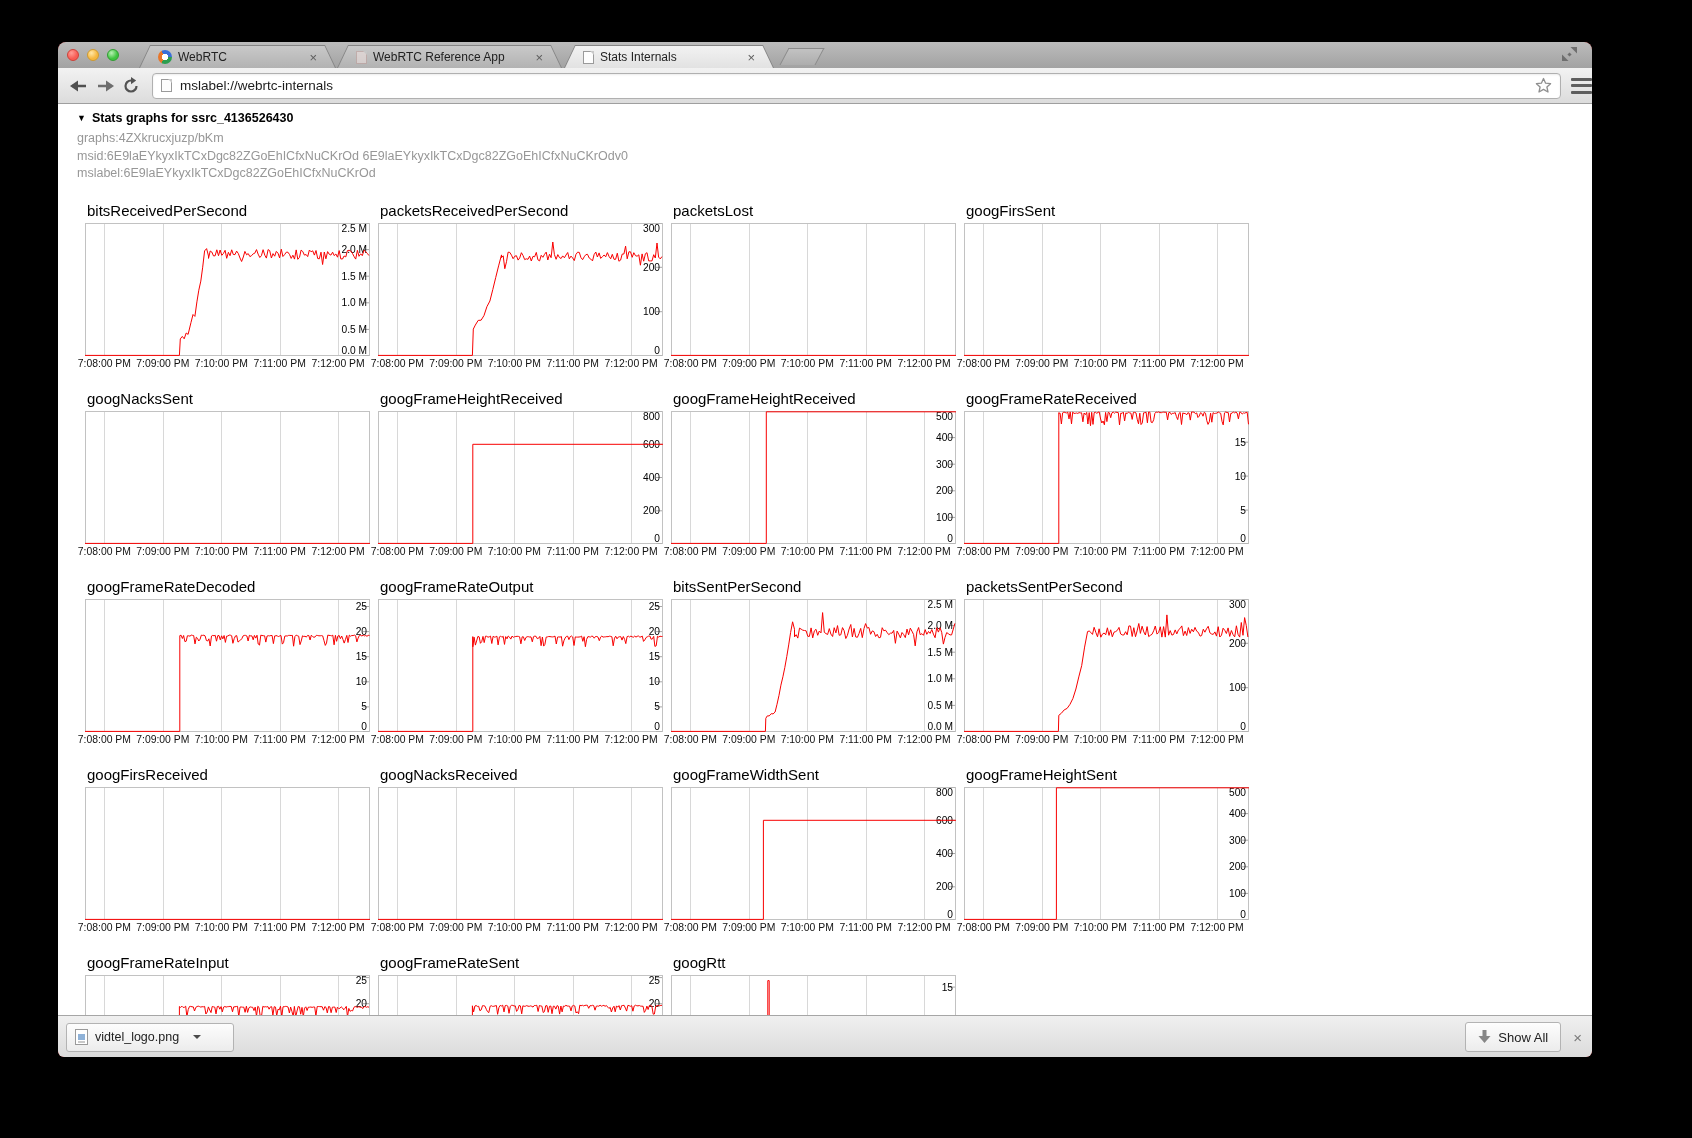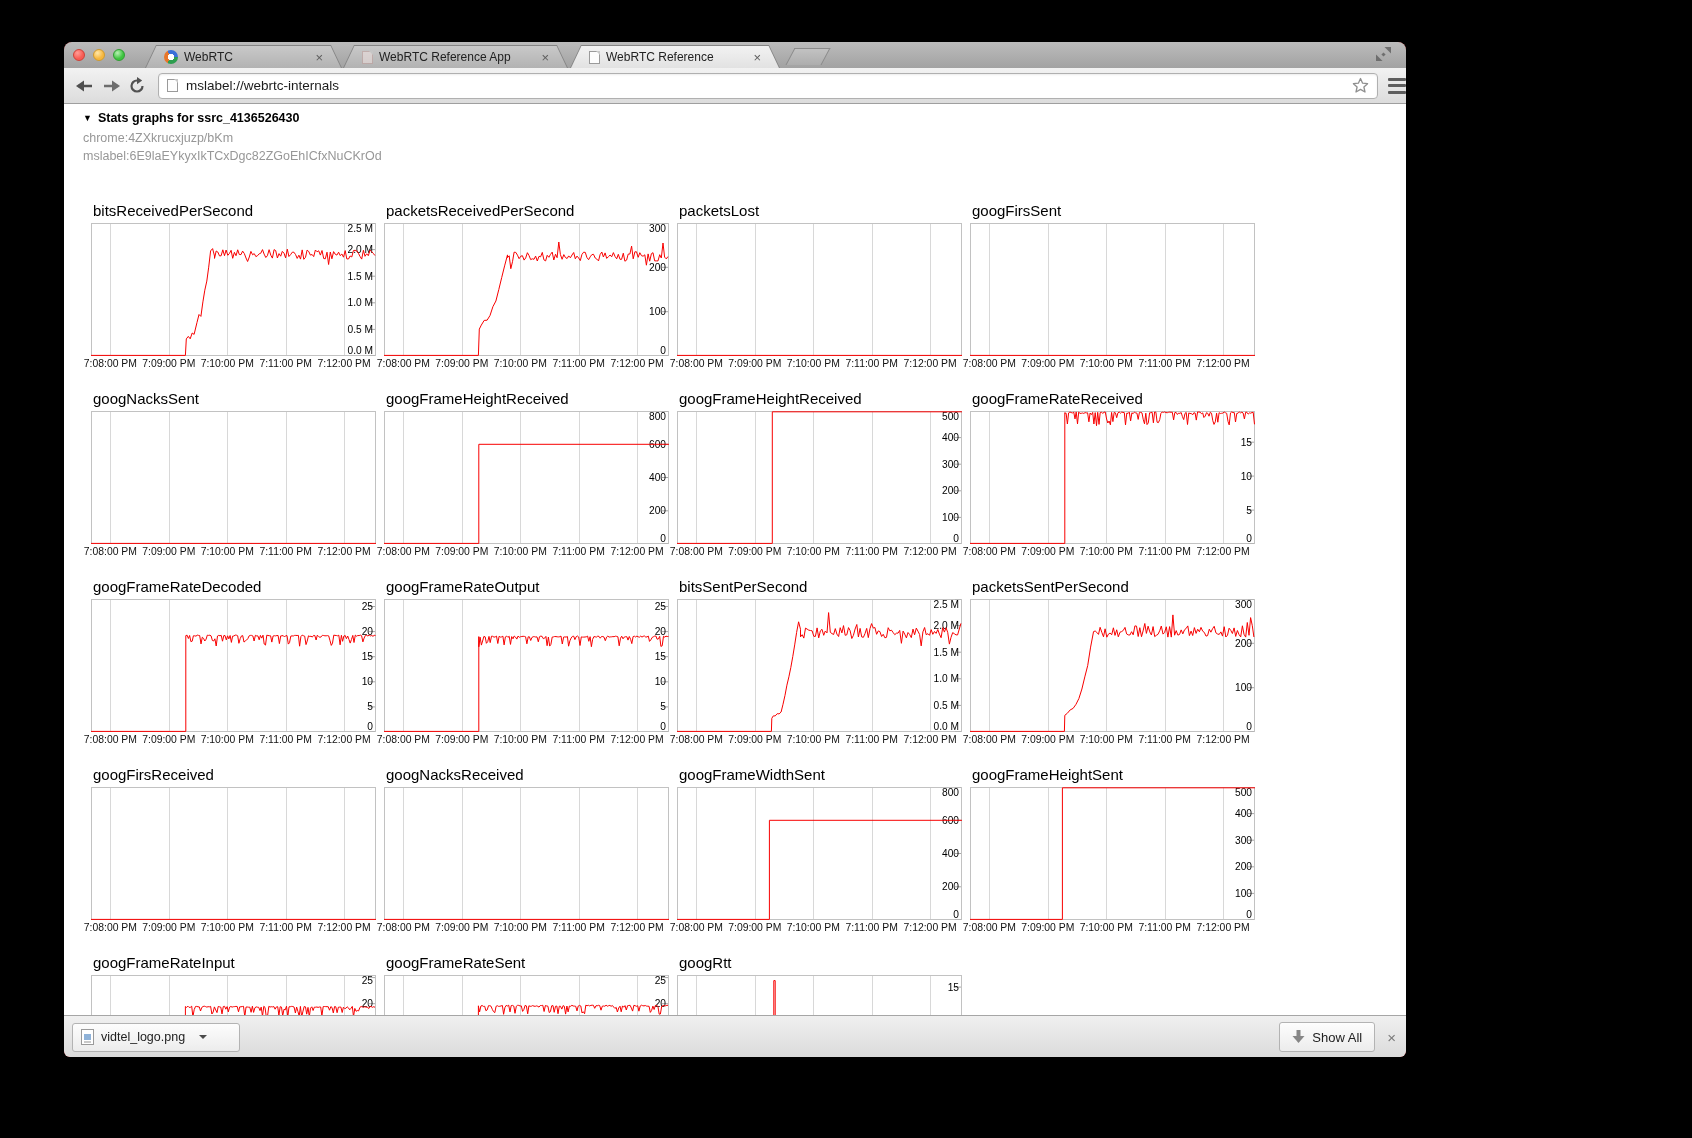--- a/index.html
+++ b/index.html
@@ -1,17 +1,17 @@
 <!DOCTYPE html>
 <html><head>
 <meta charset="utf-8">
 <style>
   html,body{margin:0;padding:0;width:1692px;height:1138px;overflow:hidden;background:#000;
     font-family:"Liberation Sans",sans-serif;-webkit-font-smoothing:antialiased;}
-  .window{position:absolute;left:64px;top:42px;width:1342px;height:1015px;background:#b91c1c;
+  .window{position:absolute;left:58px;top:42px;width:1534px;height:1015px;background:#b91c1c;
     border-radius:8px 8px 6px 6px;overflow:hidden;}
   
   .tabstrip{position:relative;height:26px;background:linear-gradient(#bcbcbc,#a2a2a2);}
   .lights{position:absolute;left:9px;top:7px;display:flex;gap:8px;}
   .light{width:12px;height:12px;border-radius:50%;box-sizing:border-box;}
   .light.red{background:radial-gradient(circle at 35% 30%,#ff9d96,#f85c54 60%);border:1px solid #ce4138;}
   .light.yellow{background:radial-gradient(circle at 35% 30%,#ffe7a8,#f6b73e 60%);border:1px solid #d09a2e;}
   .light.green{background:radial-gradient(circle at 35% 30%,#b8f0b4,#3ec43f 60%);border:1px solid #2f9e31;}
   .tab{position:absolute;bottom:0;height:23px;clip-path:polygon(11px 0,calc(100% - 11px) 0,100% 100%,0 100%);
     background:#858585;}
@@ -96,21 +96,21 @@
     <div class="tab" style="left:279px;width:225px;margin-top:47px;">
       <div class="tab-inner">
         <span class="page-icon faded"></span>
         <span class="tab-title">WebRTC Reference App</span>
         <span class="tab-x">×</span>
       </div>
     </div>
     <div class="tab active" style="left:506px;width:210px;">
       <div class="tab-inner">
         <span class="page-icon"></span>
-        <span class="tab-title">WebRTC Reference</span>
+        <span class="tab-title">Stats Internals</span>
         <span class="tab-x">×</span>
       </div>
     </div>
     <div class="newtab"></div>
 
     <svg class="resize-icon" width="17" height="15">
       <g fill="#6e6e6e">
         <polygon points="16,0 16,6.5 9.5,0"></polygon>
         <polygon points="1,14 1,7.5 7.5,14"></polygon>
         <rect x="7" y="6" width="3" height="3" transform="rotate(45 8.5 7.5)"></rect>
@@ -151,21 +151,22 @@
     <div class="menu-btn">
       <span></span>
       <span></span>
       <span></span>
     </div>
   </div>
 
   <div class="content">
     <div class="heading"><span class="arrow">▼</span><span>Stats graphs for ssrc_4136526430</span></div>
     <div class="meta">
-      <div>chrome:4ZXkrucxjuzp/bKm</div>
+      <div>graphs:4ZXkrucxjuzp/bKm</div>
+      <div>msid:6E9laEYkyxIkTCxDgc82ZGoEhICfxNuCKrOd 6E9laEYkyxIkTCxDgc82ZGoEhICfxNuCKrOdv0</div>
       <div>mslabel:6E9laEYkyxIkTCxDgc82ZGoEhICfxNuCKrOd</div>
     </div>
     <div class="grid">
         <div class="cell">
           <div class="ctitle">bitsReceivedPerSecond</div>
           <svg width="285" height="133">
             <rect x="0.5" y="0.5" width="284" height="132" fill="#fff" stroke="#c2c2c2"></rect>
             <line x1="19.5" y1="1" x2="19.5" y2="132" stroke="#d8d8d8"></line>
             <line x1="78.5" y1="1" x2="78.5" y2="132" stroke="#d8d8d8"></line>
             <line x1="136.5" y1="1" x2="136.5" y2="132" stroke="#d8d8d8"></line>

